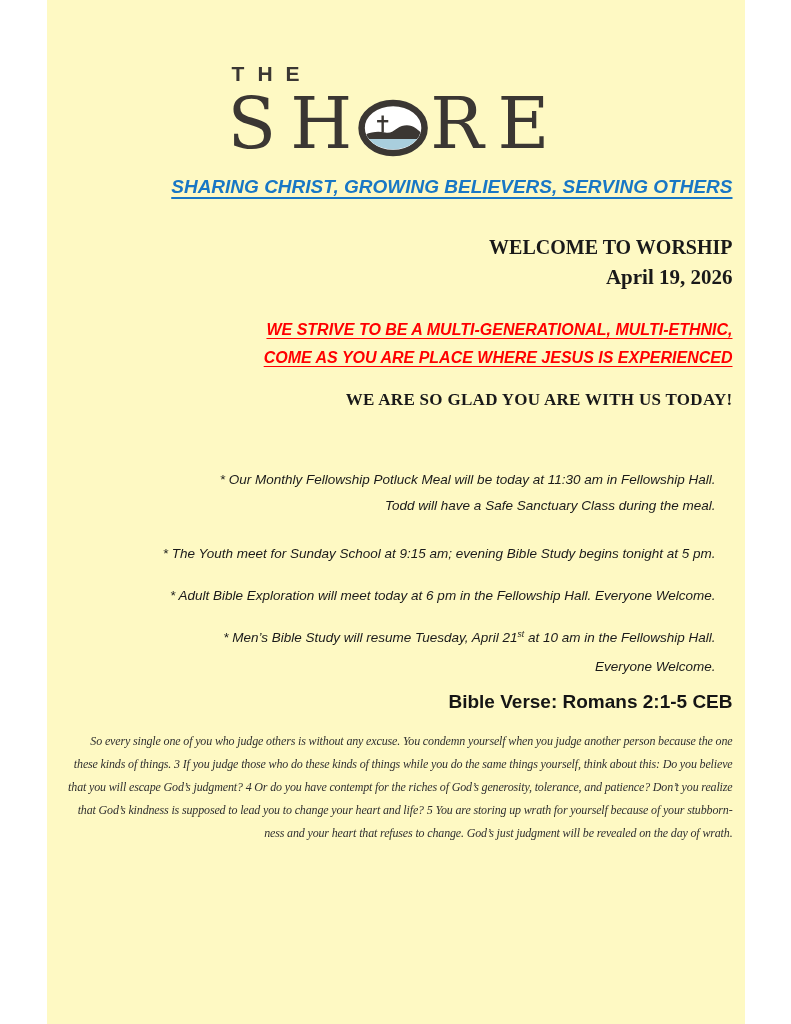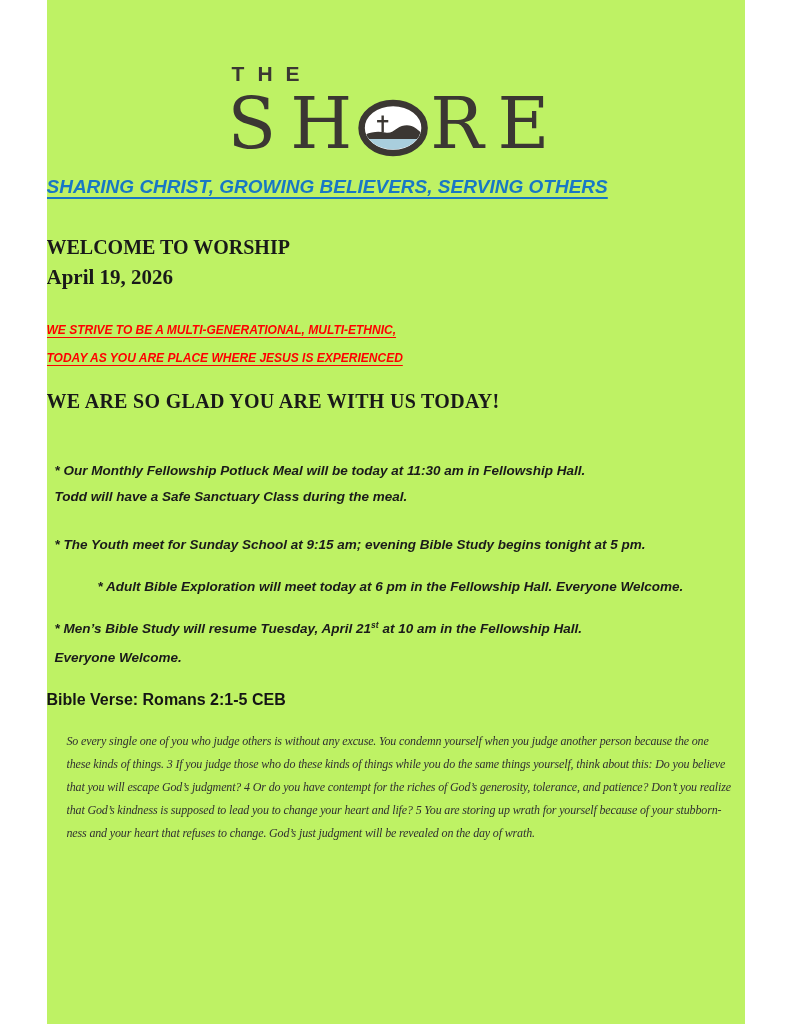--- a/index.html
+++ b/index.html
@@ -1,25 +1,25 @@
 <!DOCTYPE html>
 <html><head>
 <meta charset="utf-8">
 <style>
   html, body { margin: 0; padding: 0; background: #ffffff; }
   .page {
     position: relative;
     width: 698px;
     height: 1024px;
     margin: 0 auto;
-    background: #bef264;
+    background: #fef9c3;
     font-family: "Liberation Sans", sans-serif;
     overflow: hidden;
   }
-  .abs { position: absolute; left: 0; right: 0; text-align: left; }
+  .abs { position: absolute; left: 0; right: 12px; text-align: right; }
 
   
   .logo {
     position: absolute;
     top: 62px;
     left: 50%;
     transform: translateX(-50%);
   }
   .logo-the {
     font-family: "Liberation Sans", sans-serif;
@@ -72,60 +72,59 @@
     font-size: 21px;
     color: #191919;
     margin: 0;
   }
 
   
   .mission {
     top: 316px;
     font-style: italic;
     font-weight: 700;
-    font-size: 12px;
+    font-size: 16px;
     color: #ff0000;
     line-height: 28px;
   }
   .mission span {
     text-decoration: underline;
     text-underline-offset: 3px;
   }
 
   
   .greeting {
     top: 390px;
     font-family: "Liberation Serif", serif;
     font-weight: 700;
-    font-size: 20px;
+    font-size: 17px;
     letter-spacing: 0.3px;
     color: #191919;
     margin: 0;
   }
 
   
   .ann {
     font-style: italic;
     font-size: 13.5px;
     color: #1a1a1a;
-    margin: 8px;
+    margin: 17px;
     white-space: nowrap;
-    font-weight: bold;
   }
   .a1 { top: 450px; line-height: 26px; }
   .a2 { top: 529px; }
   .a3 { top: 571px; padding-left: 43px; }
   .a4 { top: 606px; line-height: 29px; }
   .ann sup { font-size: 8.5px; line-height: 0; }
 
   
   .verse-heading {
     top: 691px;
     font-weight: 700;
-    font-size: 16px;
+    font-size: 19px;
     color: #151515;
     margin: 0;
   }
   .verse {
     top: 730px;
     font-family: "Liberation Serif", serif;
     font-style: italic;
     font-size: 12px;
     letter-spacing: -0.15px;
     color: #303030;
@@ -161,21 +160,21 @@
     </div>
   </header>
 
   <div class="abs tagline">SHARING CHRIST, GROWING BELIEVERS, SERVING OTHERS</div>
 
   <h1 class="abs welcome">WELCOME TO WORSHIP</h1>
   <h2 class="abs svc-date">April 19, 2026</h2>
 
   <div class="abs mission">
     <span>WE STRIVE TO BE A MULTI-GENERATIONAL, MULTI-ETHNIC,</span><br>
-    <span>TODAY AS YOU ARE PLACE WHERE JESUS IS EXPERIENCED</span>
+    <span>COME AS YOU ARE PLACE WHERE JESUS IS EXPERIENCED</span>
   </div>
 
   <h3 class="abs greeting">WE ARE SO GLAD YOU ARE WITH US TODAY!</h3>
 
   <p class="abs ann a1">
     <span>* Our Monthly Fellowship Potluck Meal will be today at 11:30 am in Fellowship Hall.</span><br>
     <span>Todd will have a Safe Sanctuary Class during the meal.</span>
   </p>
 
   <p class="abs ann a2">* The Youth meet for Sunday School at 9:15 am; evening Bible Study begins tonight at 5 pm.</p>

